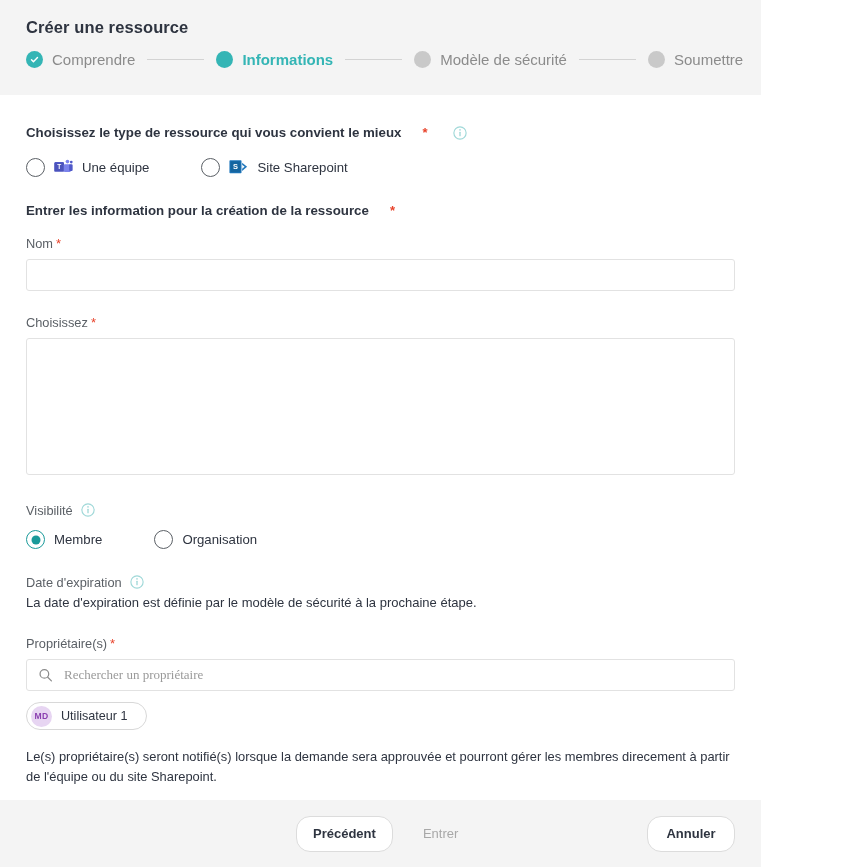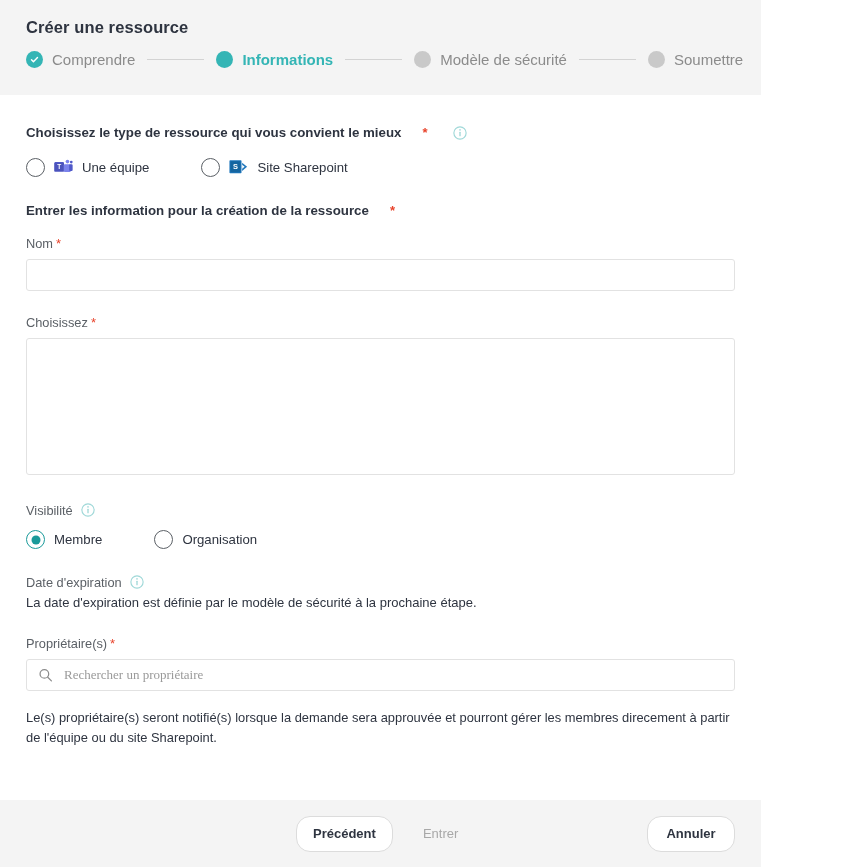--- a/index.html
+++ b/index.html
@@ -446,20 +446,26 @@
       <div class="search-wrap">
         <span class="search-icon">
           <svg viewBox="0 0 16 16" aria-hidden="true">
             <circle cx="6.8" cy="6.8" r="4.6" fill="none" stroke="#8d8d8d" stroke-width="1.35"></circle>
             <line x1="10.4" y1="10.4" x2="14.3" y2="14.3" stroke="#8d8d8d" stroke-width="1.35" stroke-linecap="round"></line>
           </svg>
         </span>
         <input class="text-input" type="text" placeholder="Rechercher un propriétaire" style="">
       </div>
 
+      <div class="chip-row">
+        <div class="chip">
+          <span class="chip-avatar">MD</span>
+          <span class="chip-name">Utilisateur 1</span>
+        </div>
+      </div>
 
       <p class="owner-help">Le(s) propriétaire(s) seront notifié(s) lorsque la demande sera approuvée et pourront gérer les membres direcement à partir de l'équipe ou du site Sharepoint.</p>
     </div>
 
   </div>
 
   <div class="wiz-footer">
     <button class="btn btn-prev">Précédent</button>
     <button class="btn btn-disabled btn-next" disabled="">Entrer</button>
     <button class="btn btn-cancel">Annuler</button>

